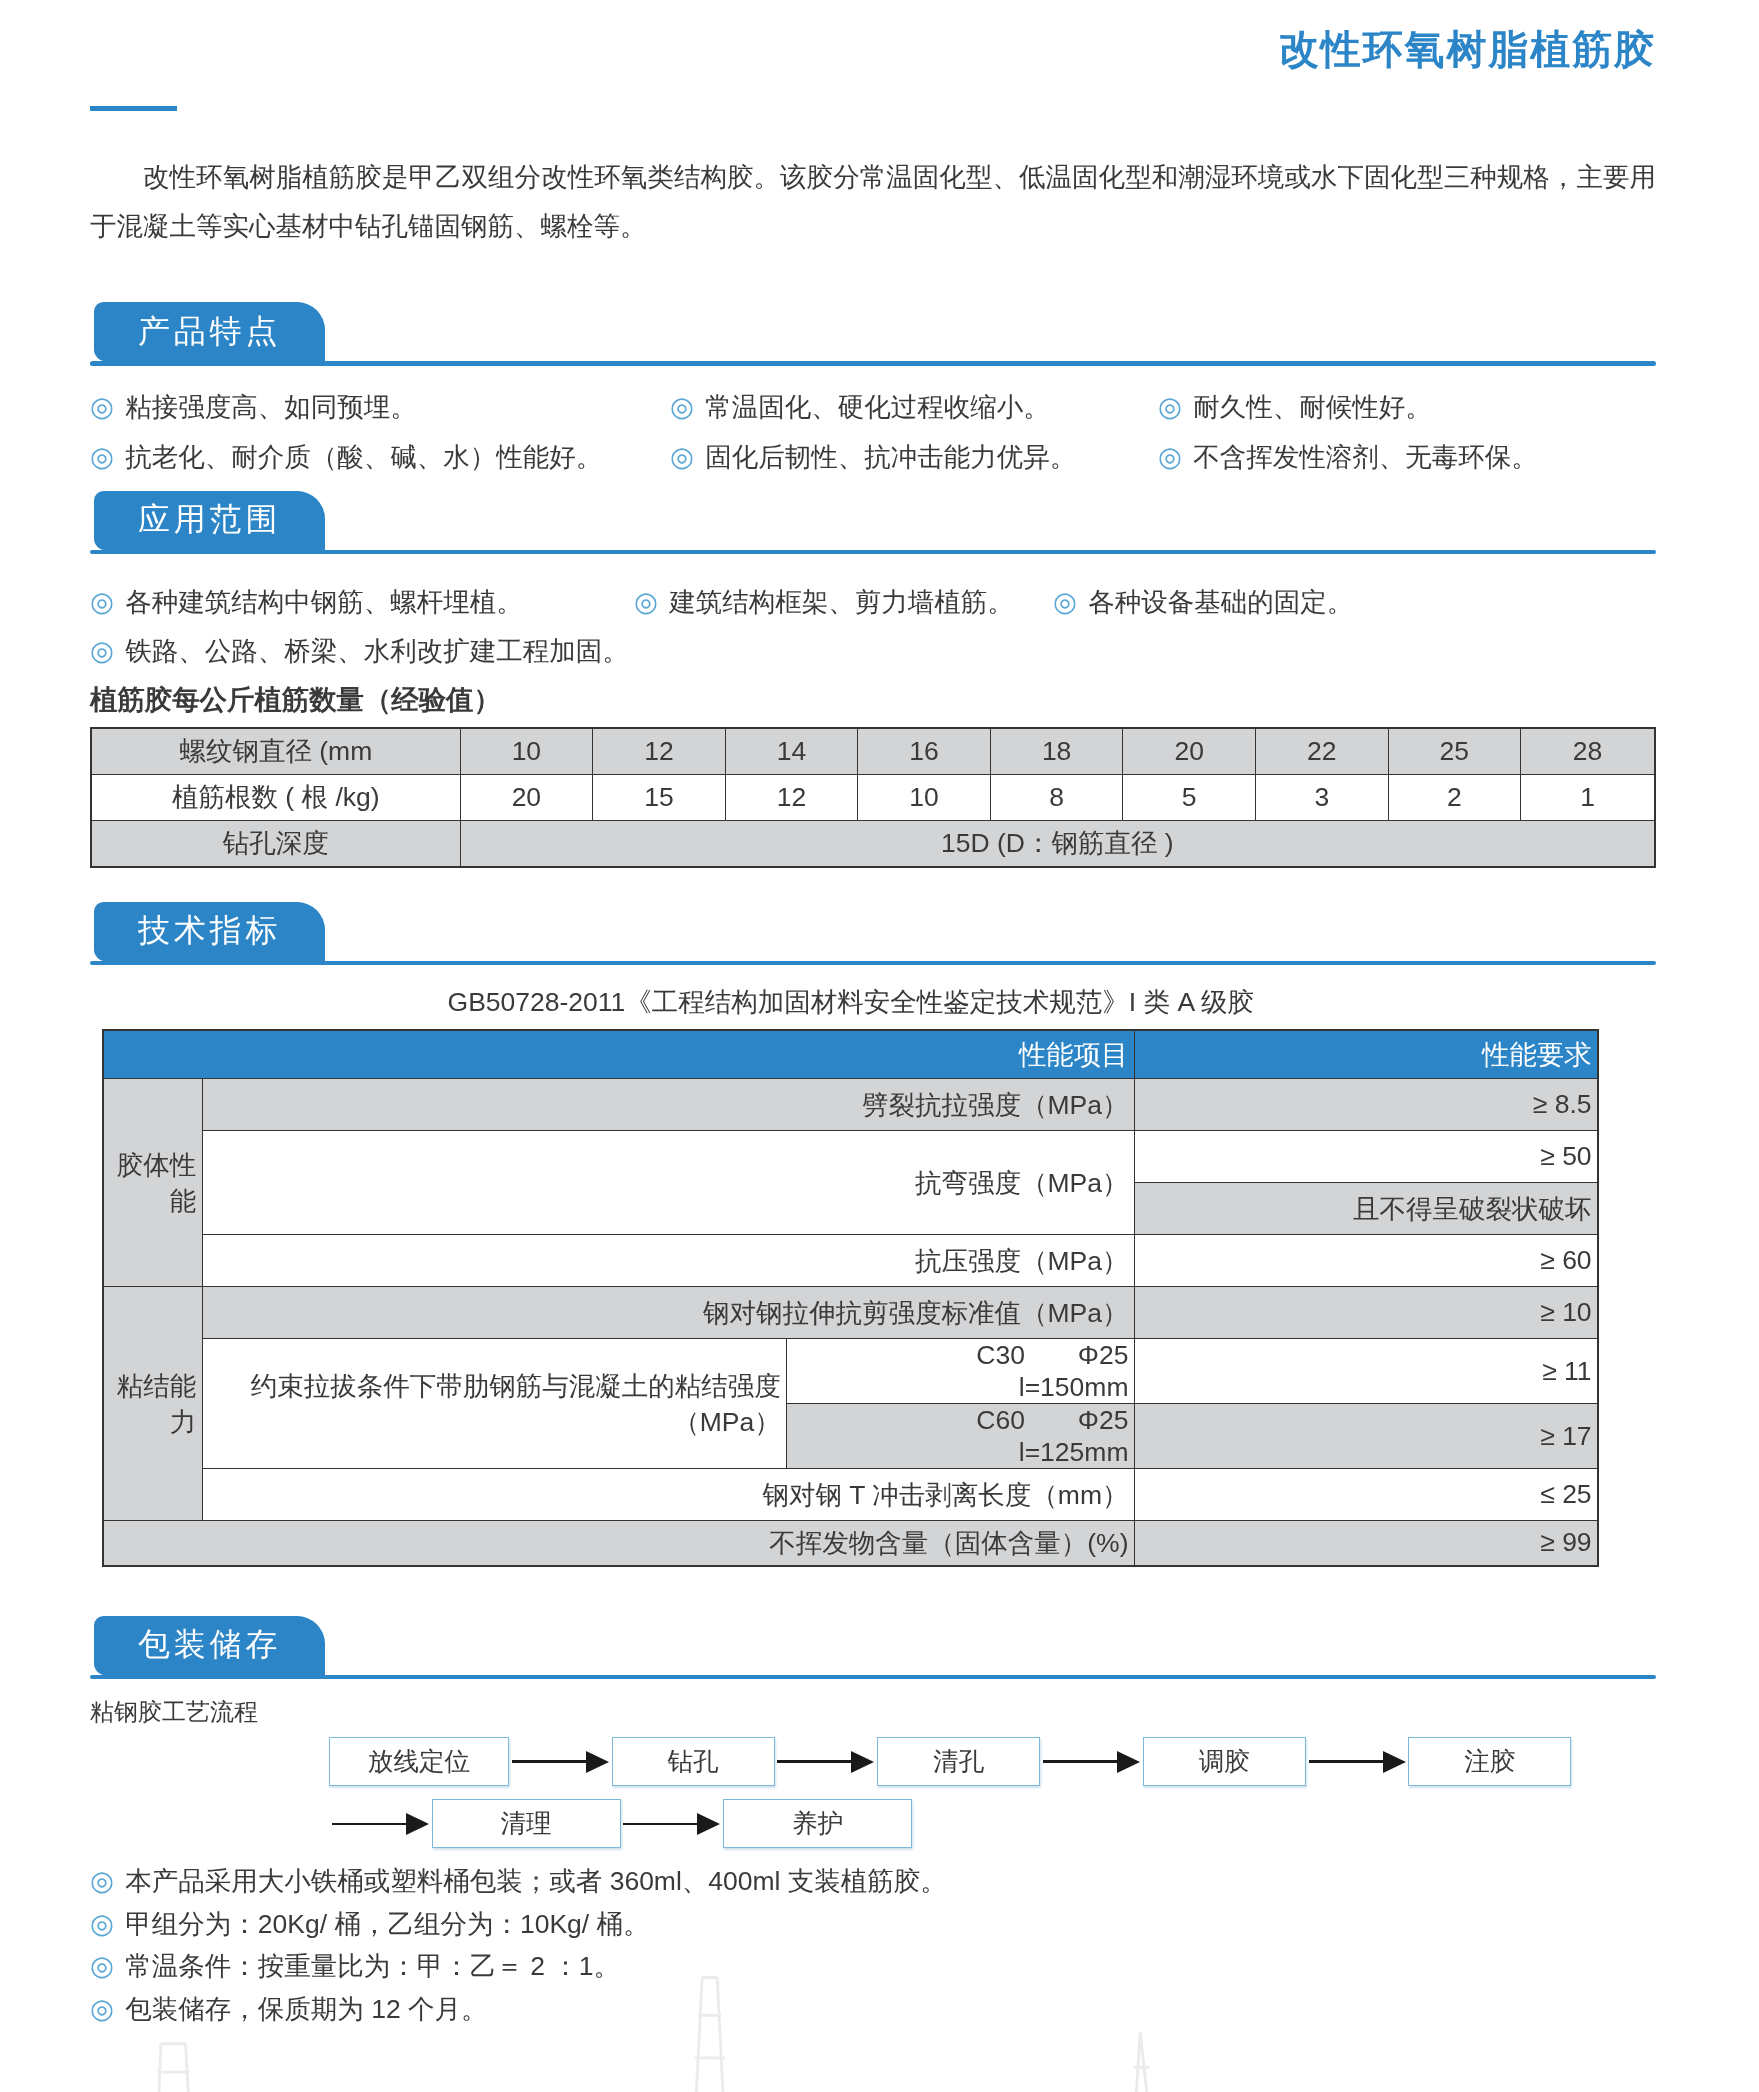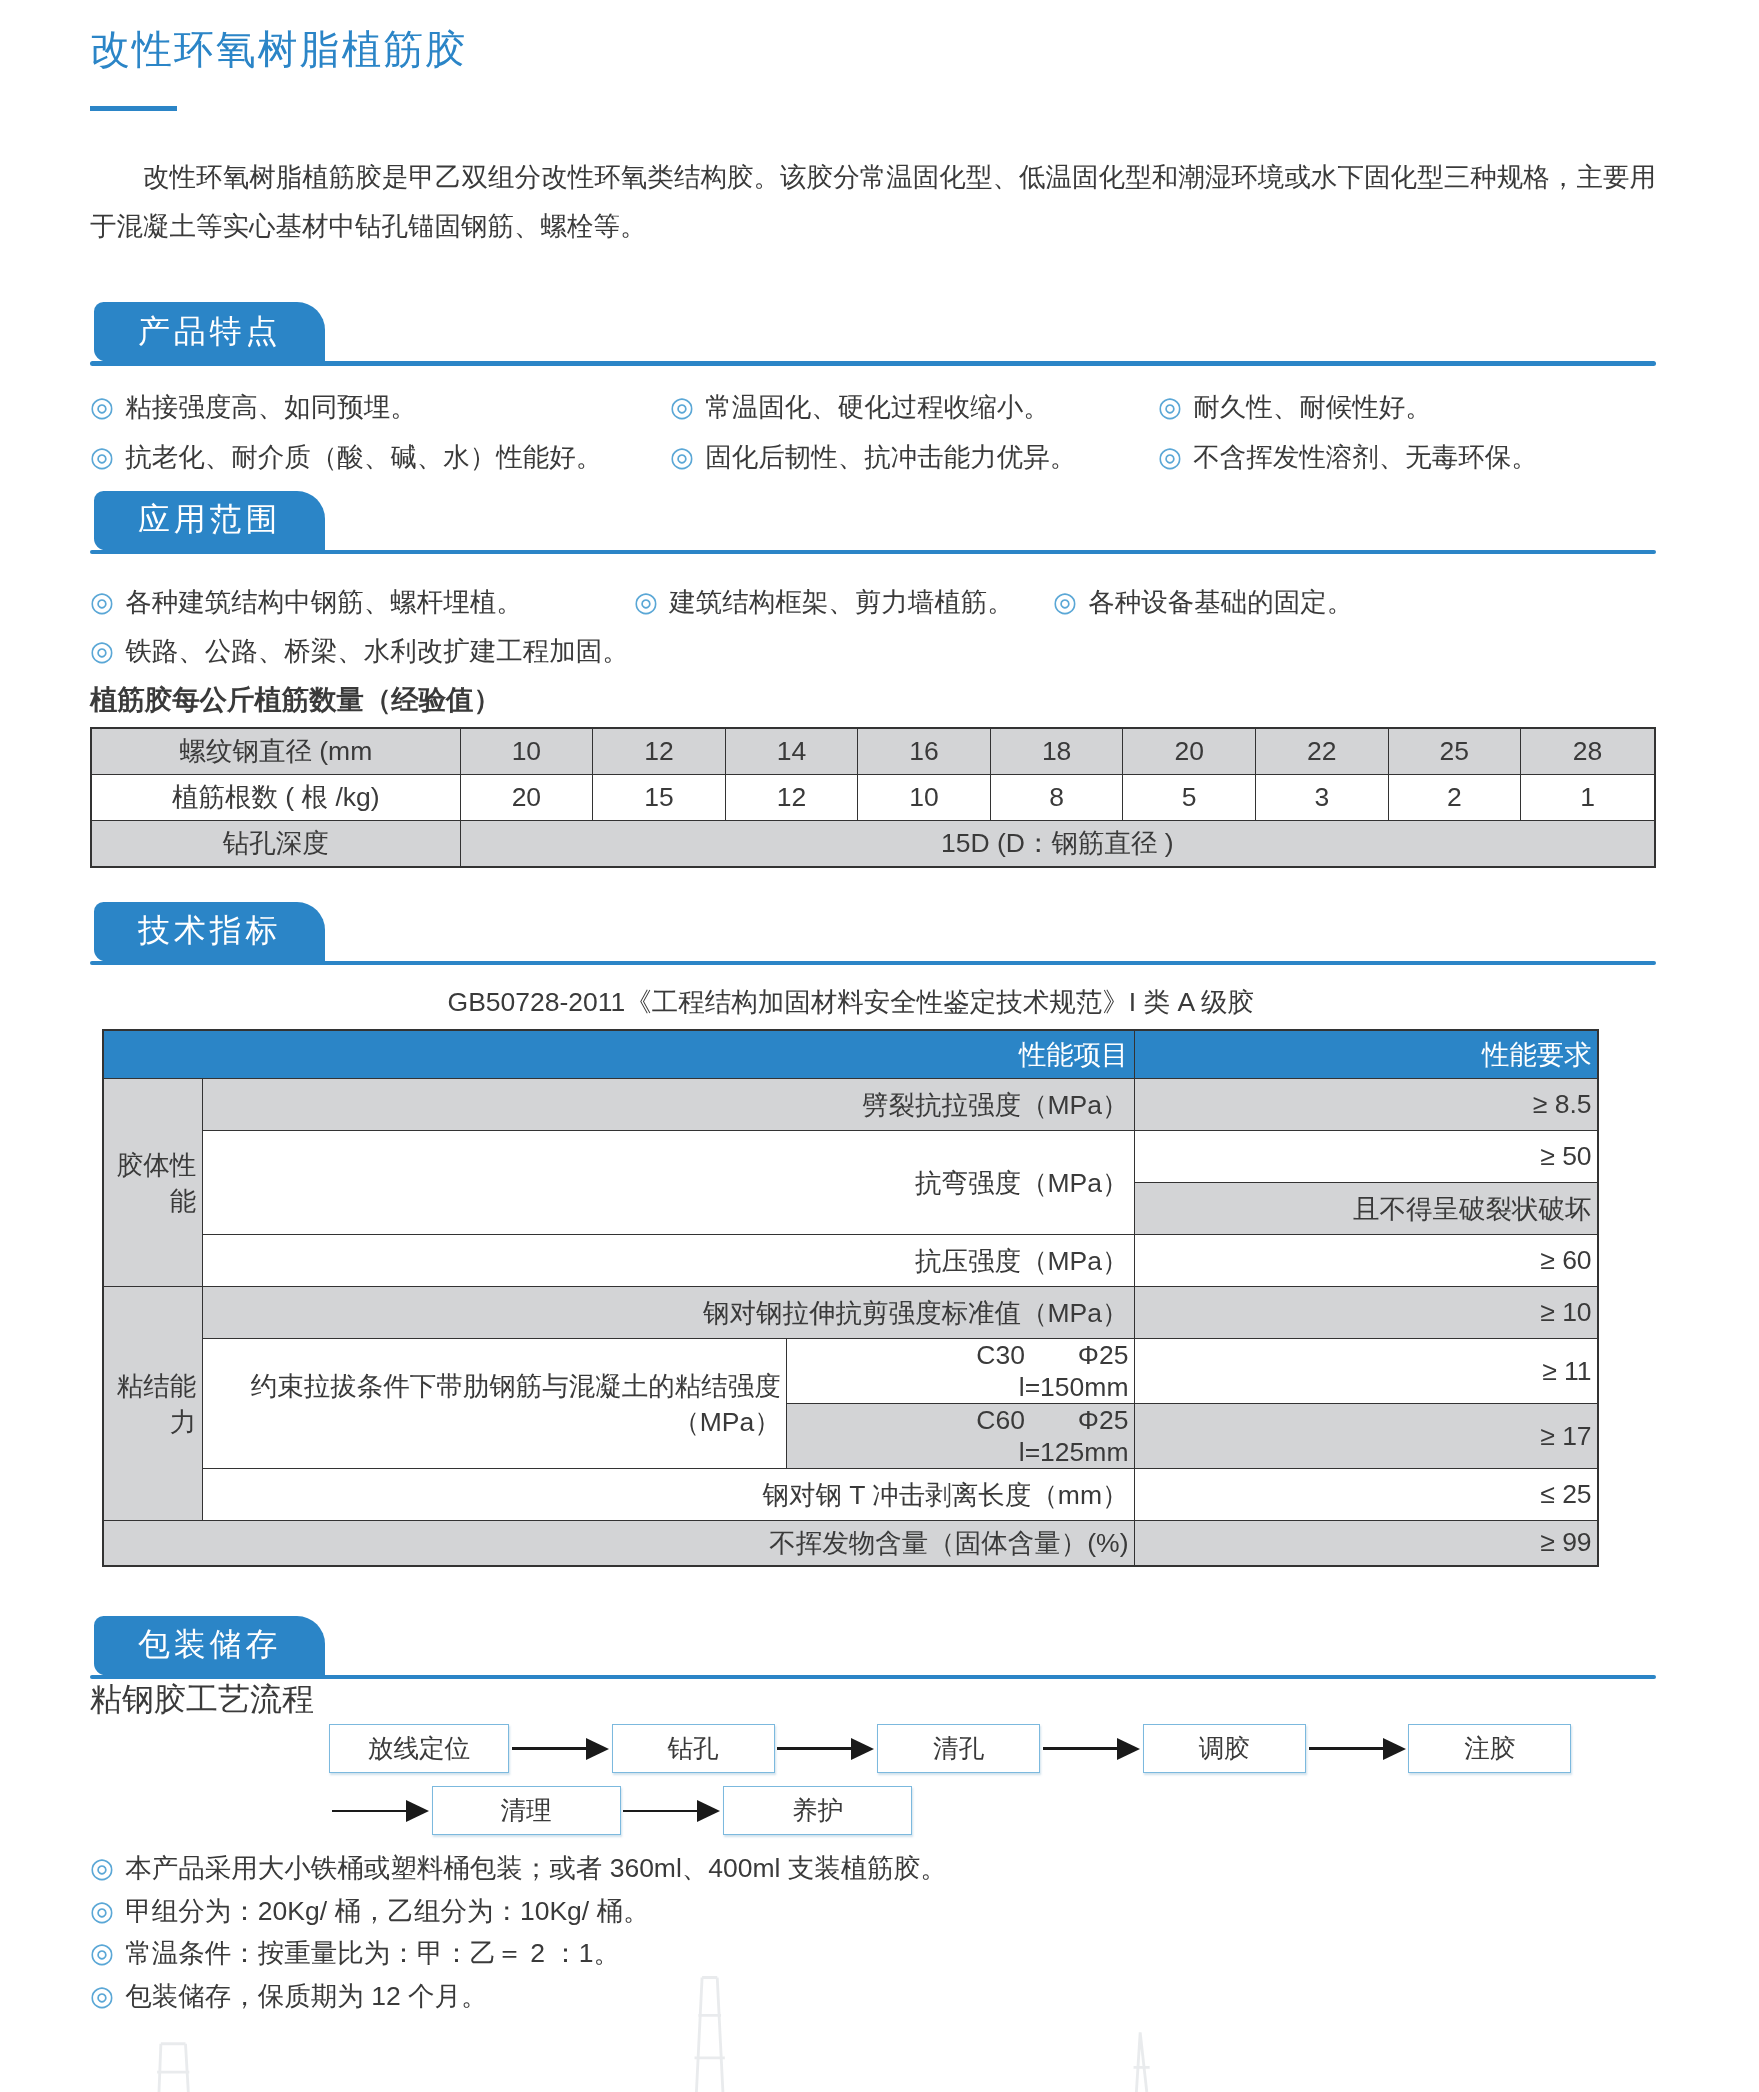--- a/index.html
+++ b/index.html
@@ -10,21 +10,21 @@
     --bullet:#5aa7d6;
     --boxline:#7cb9de;
   }
   html,body{margin:0;padding:0;}
   body{
     width:1759px;height:2092px;background:#fff;color:var(--ink);
     font-family:"Liberation Sans","DejaVu Sans",sans-serif;
     position:relative;overflow:hidden;
   }
   .page{position:absolute;left:90px;top:0;width:1566px;padding-top:24.6px;}
-  .doc-title{font-size:40px;line-height:49px;font-weight:normal;color:var(--accent);margin:0;letter-spacing:1.9px;}
+  .doc-title{font-size:40px;line-height:49px;font-weight:bold;color:var(--accent);margin:0;letter-spacing:1.9px;text-align:right;}
   .title-dash{width:87px;height:5.7px;background:var(--accent);margin-top:32px;}
   .intro{margin:42px 0 0 0;font-size:26.5px;line-height:49px;text-indent:2em;text-align:justify;}
 
   .sec{position:relative;height:63px;}
   .sec .badge{
     position:absolute;left:4px;top:0;height:59px;min-width:225px;box-sizing:border-box;
     padding:0 44px;background:var(--accent);border-radius:9.5px 28px 0 11.4px;
     color:#fff;font-size:32px;font-weight:normal;letter-spacing:3.8px;
     display:flex;align-items:center;justify-content:center;
   }
@@ -48,21 +48,21 @@
   .tech-table{width:1497px;margin:11.4px 0 0 12.3px;font-size:26.5px;text-align:right;border:2.8px solid var(--border);}
   .tech-table td{border:1.9px solid var(--border);padding:0 5.7px;}
   .tech-table .blue{background:var(--accent);color:#fff;height:47px;font-size:27.4px;}
   .tech-table .h55{height:52px}.tech-table .h60{height:57px}.tech-table .h48{height:45px}
   .tech-table .grp{width:88px;}
   .tech-table .main{width:586px;}
   .tech-table .sub{width:342px;}
   .tech-table .req{width:463px;}
   .subcell div{line-height:32px;}
 
-  .flow-label{margin-top:2px;font-size:32px;line-height:36px;}
+  .flow-label{margin-top:15px;font-size:24px;line-height:36px;}
   .flow-row{display:flex;align-items:center;margin-left:239px;}
   .flow-row1{margin-top:7.6px;}
   .flow-row2{margin-top:13.2px;}
   .flow-box{
     height:49px;box-sizing:border-box;border:1.9px solid var(--boxline);background:#fff;
     display:flex;align-items:center;justify-content:center;font-size:25.6px;
     box-shadow:0.9px 1.9px 1.9px rgba(120,170,200,.35);
   }
   .w190{width:180px}.w172{width:163px}.w200{width:189px}
   .flow-arrow{display:flex;align-items:center;margin:0 2.8px;}

